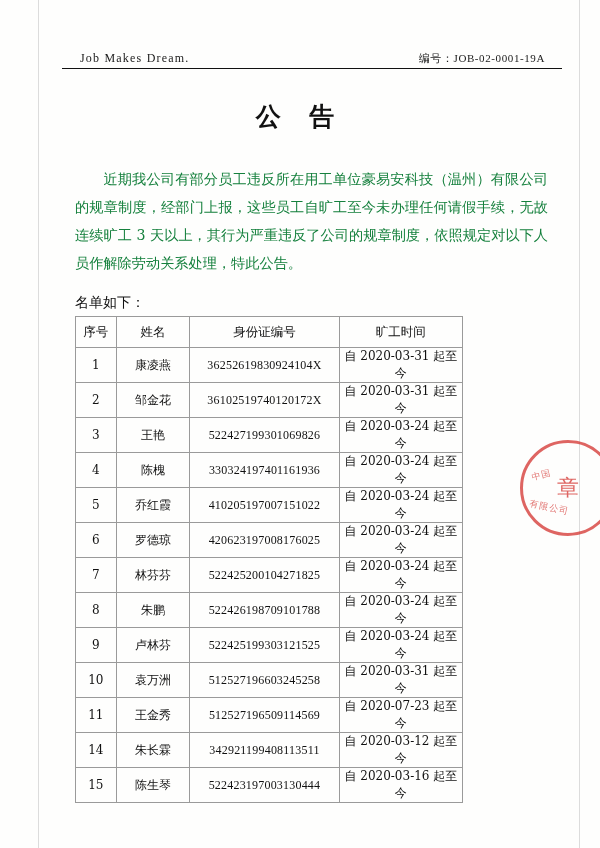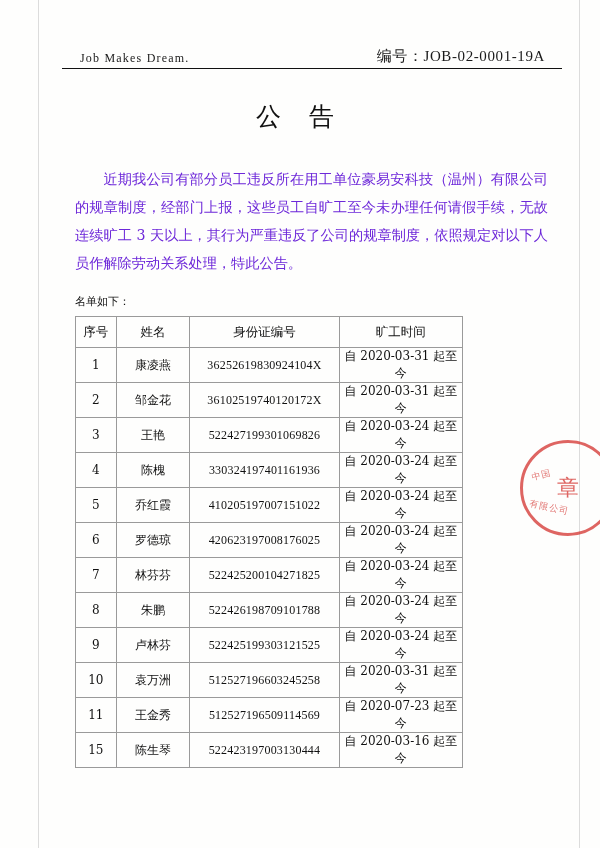--- a/index.html
+++ b/index.html
@@ -48,58 +48,58 @@
     letter-spacing: 0.5px;
     color: #1a1a1a;
   }
   .header .brand {
     font-family: "Liberation Serif", serif;
     letter-spacing: 1.2px;
     font-size: 12px;
   }
   .header .docno {
     font-family: "Liberation Serif", serif;
-    font-size: 15px;
+    font-size: 11px;
     letter-spacing: 0.6px;
   }
   .header-rule {
     position: absolute;
     left: 62px;
     right: 38px;
     top: 68px;
     height: 1px;
     background: #111;
   }
   .title {
     position: absolute;
     left: 0; right: 0;
     top: 100px;
     text-align: center;
     font-size: 25px;
-    font-weight: normal;
+    font-weight: bold;
     letter-spacing: 10px;
     font-family: "DejaVu Serif", serif;
   }
   .body-text {
     position: absolute;
     left: 75px;
     right: 52px;
     top: 165px;
     font-size: 14.2px;
     line-height: 28px;
     text-align: justify;
     text-indent: 2em;
     font-family: "DejaVu Serif", serif;
-    color: #6d28d9;
+    color: #15803d;
   }
   .list-label {
     position: absolute;
     left: 75px;
     top: 294px;
-    font-size: 11px;
+    font-size: 14px;
     font-family: "DejaVu Serif", serif;
     font-weight: normal;
   }
   table.roster {
     position: absolute;
     left: 75px;
     top: 316px;
     width: 388px;
     border-collapse: collapse;
     font-size: 12px;
@@ -275,20 +275,26 @@
         <td class="cell-id">512527196603245258</td>
         <td class="cell-date">自 2020-03-31 起至今</td>
       </tr>
       <tr>
         <td>11</td>
         <td>王金秀</td>
         <td class="cell-id">512527196509114569</td>
         <td class="cell-date">自 2020-07-23 起至今</td>
       </tr>
       <tr>
+        <td>14</td>
+        <td>朱长霖</td>
+        <td class="cell-id">342921199408113511</td>
+        <td class="cell-date">自 2020-03-12 起至今</td>
+      </tr>
+      <tr>
         <td>15</td>
         <td>陈生琴</td>
         <td class="cell-id">522423197003130444</td>
         <td class="cell-date">自 2020-03-16 起至今</td>
       </tr>
     </tbody>
   </table>
 
   <div class="seal">
     <div class="seal-text">中国</div>

